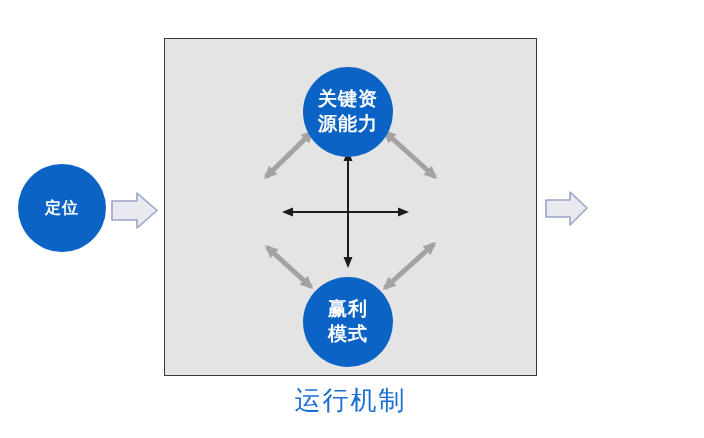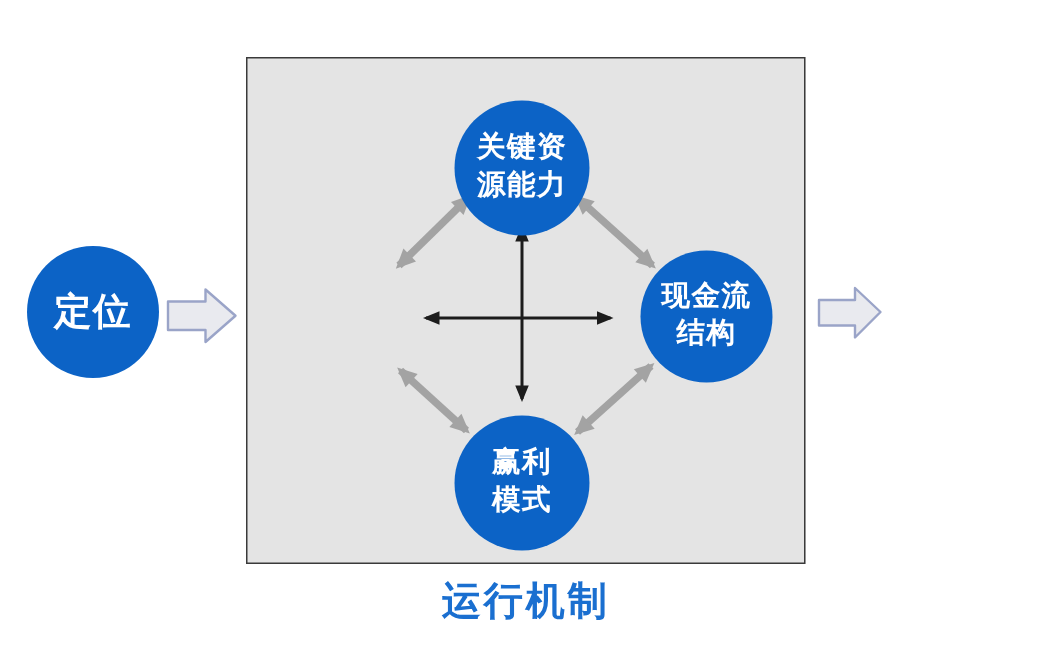--- a/index.html
+++ b/index.html
@@ -48,33 +48,33 @@
     display:flex;
     align-items:center;
     justify-content:center;
     text-align:center;
     font-weight:bold;
     font-size:19px;
     line-height:1.3;
     white-space:pre-line;
     letter-spacing:1px;
   }
-  .node-positioning    { left:18px;  top:164px; width:88px; height:88px; font-size:25px;}
+  .node-positioning    { left:18px;  top:164px; width:88px; height:88px; font-size:16px;}
   .node-business       { left:185px; top:167px; width:90px; height:90px;}
   .node-key-resource   { left:303px; top:67px;  width:90px; height:90px;}
   .node-cash-flow      { left:427px; top:167px; width:88px; height:88px;}
   .node-profit-model   { left:303px; top:277px; width:90px; height:90px;}
   .node-enterprise     { left:597px; top:165px; width:88px; height:88px;}
   .caption{
     position:absolute;
     left:164px; top:383px;
     width:373px;
     text-align:center;
     font-size:26px;
-    font-weight:bold;
+    font-weight:normal;
     color:var(--caption-color);
     letter-spacing:2px;
   }
 </style>
 </head>
 <body>
 
 <div class="canvas">
 
   <div class="mechanism-box"></div>
@@ -97,20 +97,18 @@
     <line x1="284" y1="212" x2="407" y2="212" style="stroke:var(--connector-black)" stroke-width="2" marker-start="url(#arrow-black)" marker-end="url(#arrow-black)"></line>
     <line x1="348" y1="152" x2="348" y2="266" style="stroke:var(--connector-black)" stroke-width="2" marker-start="url(#arrow-black)" marker-end="url(#arrow-black)"></line>
 
     <polygon points="112,201 137,201 137,193 157,210.5 137,228 137,220 112,220" style="fill:var(--flow-fill);stroke:var(--flow-stroke)" stroke-width="1.6" stroke-linejoin="round"></polygon>
     <polygon points="546,200 570,200 570,192 587,208 570,225 570,217 546,217" style="fill:var(--flow-fill);stroke:var(--flow-stroke)" stroke-width="1.6" stroke-linejoin="round"></polygon>
   </svg>
 
   <div class="node node-positioning">定位</div>
   <div class="node node-key-resource">关键资
 源能力</div>
-  <div class="node node-cash-flow">现金流
-结构</div>
   <div class="node node-profit-model">赢利
 模式</div>
 
   <div class="caption">运行机制</div>
 
 </div>
 
 </body></html>

